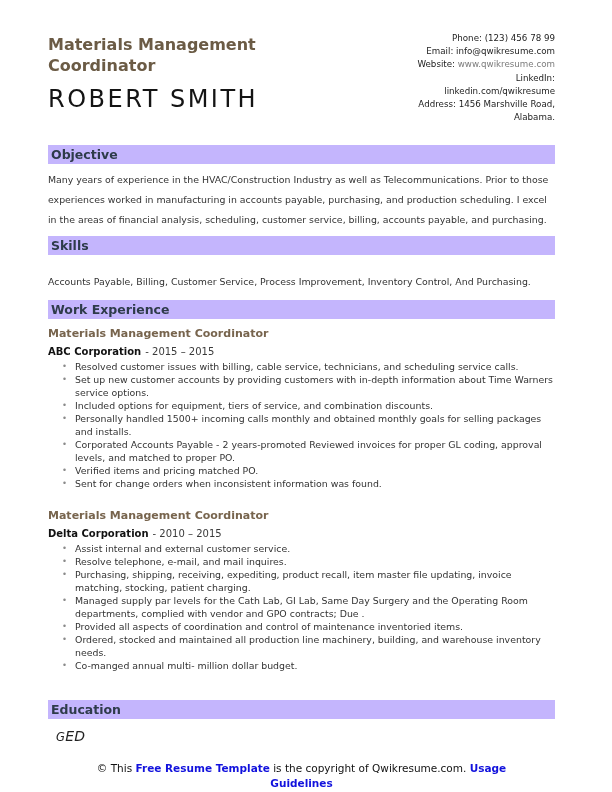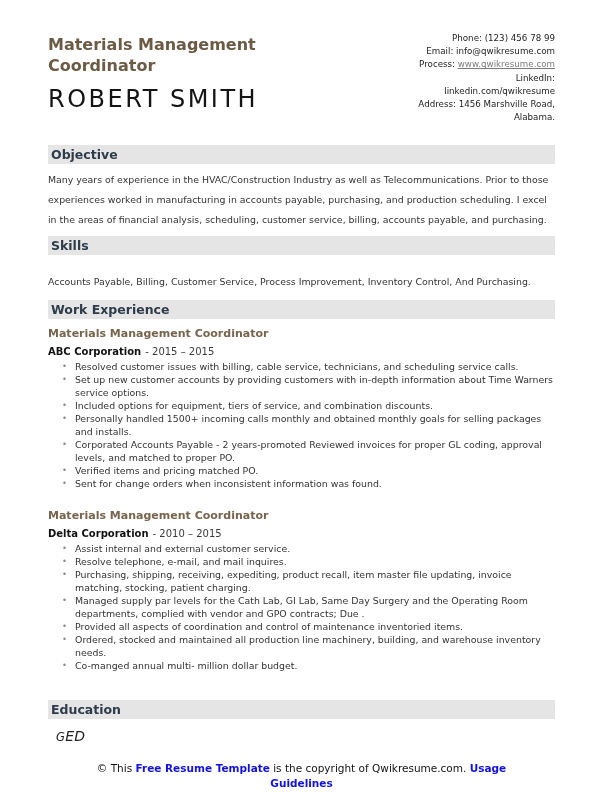--- a/index.html
+++ b/index.html
@@ -17,25 +17,25 @@
   .doc-title {
     color:#6b5b45; font-size:16px; font-weight:bold; line-height:21px;
     max-width:250px;
   }
   .person-name {
     margin-top:9px; font-size:24px; font-weight:400; letter-spacing:2.5px;
     color:#141414; white-space:nowrap;
   }
   .contact { text-align:right; font-size:8.7px; line-height:13.2px; color:#1c1c1c; width:230px; }
   .contact .line { display:block; }
-  .link-muted { color:#7b7b7b; text-decoration:underline; cursor:pointer; }
+  .link-muted { color:#7b7b7b; cursor:pointer; }
 
   
   .section-bar {
-    background:#e5e5e5; height:19px; line-height:19px; padding-left:3px;
+    background:#c4b5fd; height:19px; line-height:19px; padding-left:3px;
     font-size:12.5px; font-weight:bold; color:#2e3b4a;
   }
   .bar-objective { margin-top:21px; }
   .bar-skills { margin-top:6px; }
   .bar-work { margin-top:8px; }
   .bar-education { margin-top:28px; }
 
   .para { font-size:9.4px; line-height:20px; color:#333333; }
   .objective-text { margin-top:6px; }
   .skills-text { margin-top:17px; }
@@ -75,21 +75,21 @@
   <div class="content">
 
     <div class="header">
       <div class="header-left">
         <div class="doc-title">Materials Management Coordinator</div>
         <div class="person-name">ROBERT SMITH</div>
       </div>
       <div class="contact">
         <span class="line">Phone: (123) 456 78 99</span>
         <span class="line">Email: info@qwikresume.com</span>
-        <span class="line"><span>Process: </span><a class="link-muted">www.qwikresume.com</a></span>
+        <span class="line"><span>Website: </span><a class="link-muted">www.qwikresume.com</a></span>
         <span class="line">LinkedIn:</span>
         <span class="line">linkedin.com/qwikresume</span>
         <span class="line">Address: 1456 Marshville Road,</span>
         <span class="line">Alabama.</span>
       </div>
     </div>
 
     <div class="section-bar bar-objective">Objective</div>
     <div class="para objective-text">Many years of experience in the HVAC/Construction Industry as well as Telecommunications. Prior to those experiences worked in manufacturing in accounts payable, purchasing, and production scheduling. I excel in the areas of financial analysis, scheduling, customer service, billing, accounts payable, and purchasing.</div>
 

